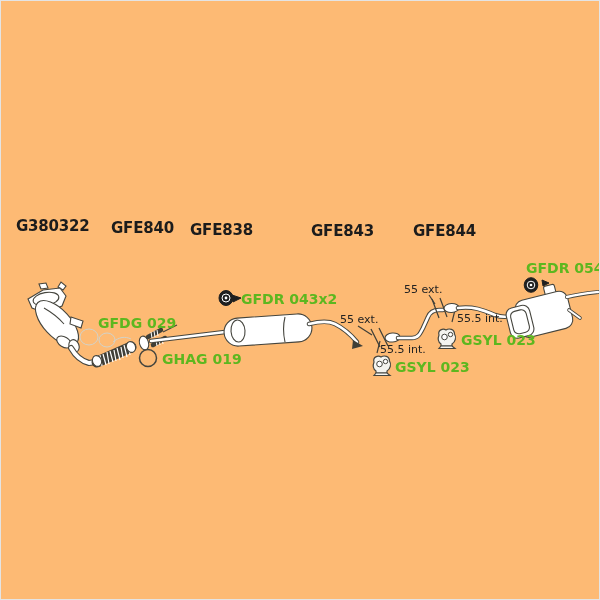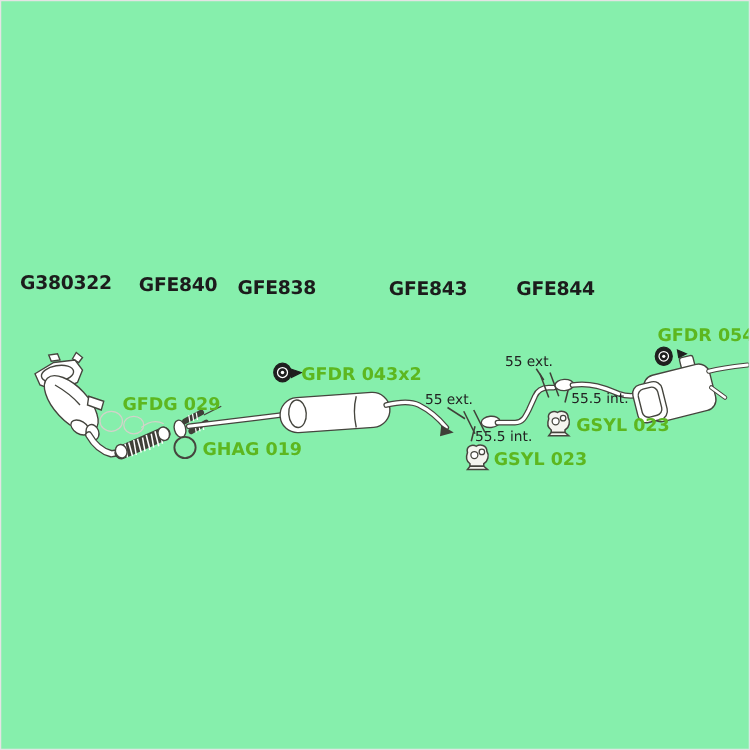--- a/index.html
+++ b/index.html
@@ -1,17 +1,17 @@
 <!DOCTYPE html>
 <html><head>
 <meta charset="utf-8">
 <style>
   html,body{margin:0;padding:0;background:#fff;}
   .stage{
-    position:relative;width:598px;height:598px;background:#86efac;
+    position:relative;width:598px;height:598px;background:#fdba74;
     border:1px solid #e4e4e4;overflow:hidden;
     font-family:"DejaVu Sans","Liberation Sans",sans-serif;
   }
   svg{position:absolute;left:0;top:0;}
   .lbl-part{font-size:15px;font-weight:bold;fill:#1c1c1c;letter-spacing:-0.2px;}
   .lbl-green{font-size:14px;font-weight:bold;fill:#5db71f;}
   .lbl-dim{font-size:11px;fill:#222222;}
   .ln{stroke:#45453e;stroke-width:1.1;fill:none;}
   .fillw{fill:#ffffff;stroke:#45453e;stroke-width:1.1;}
   .tube-o{stroke:#45453e;stroke-width:6;fill:none;stroke-linecap:round;}

